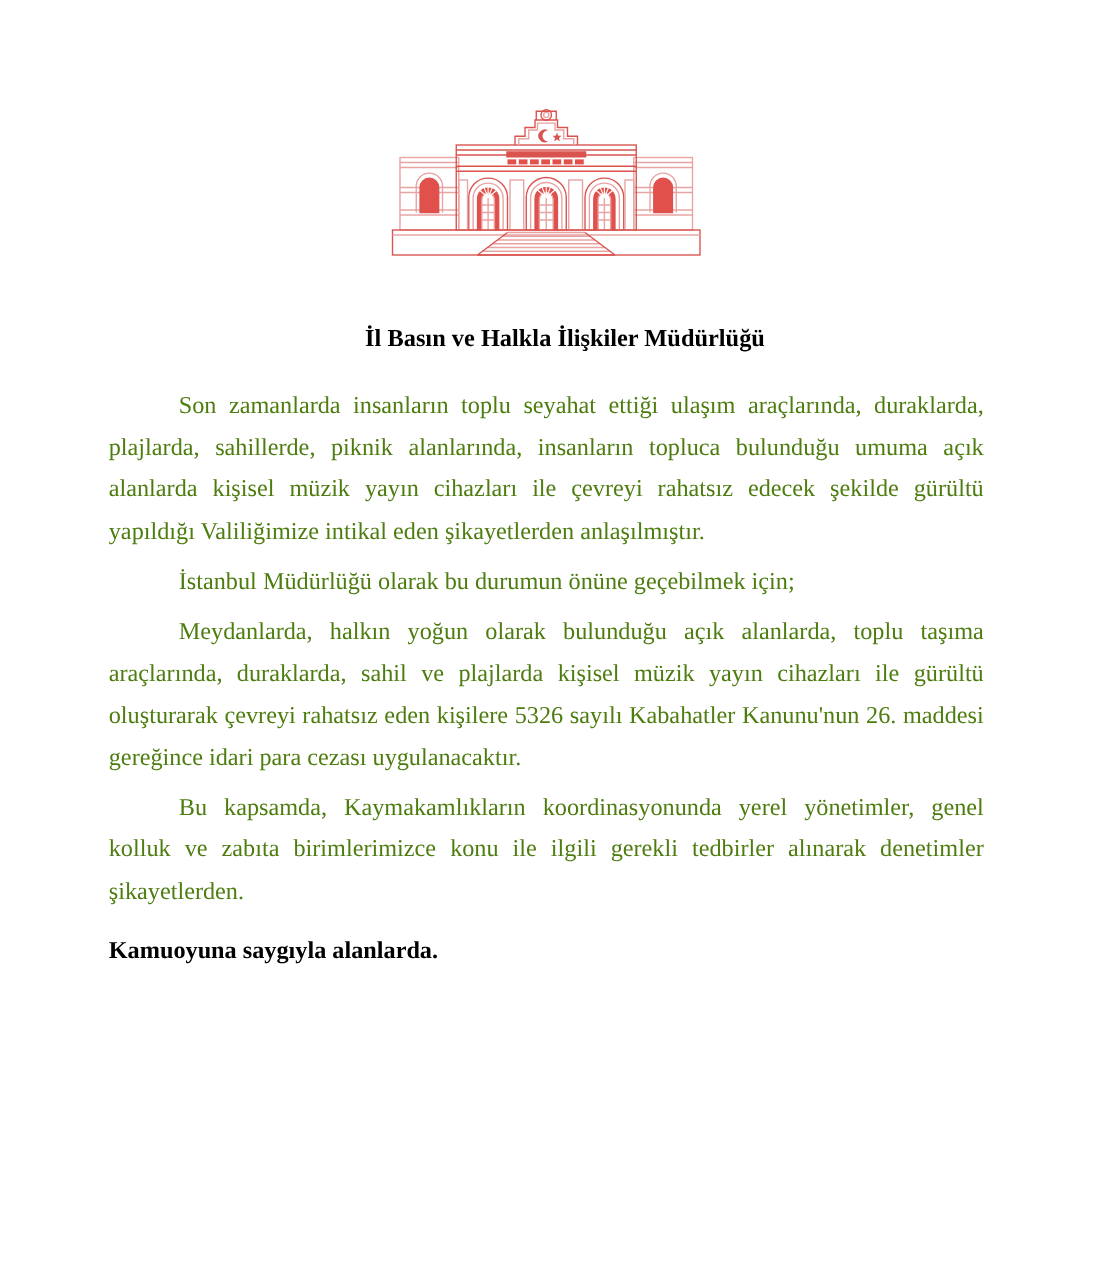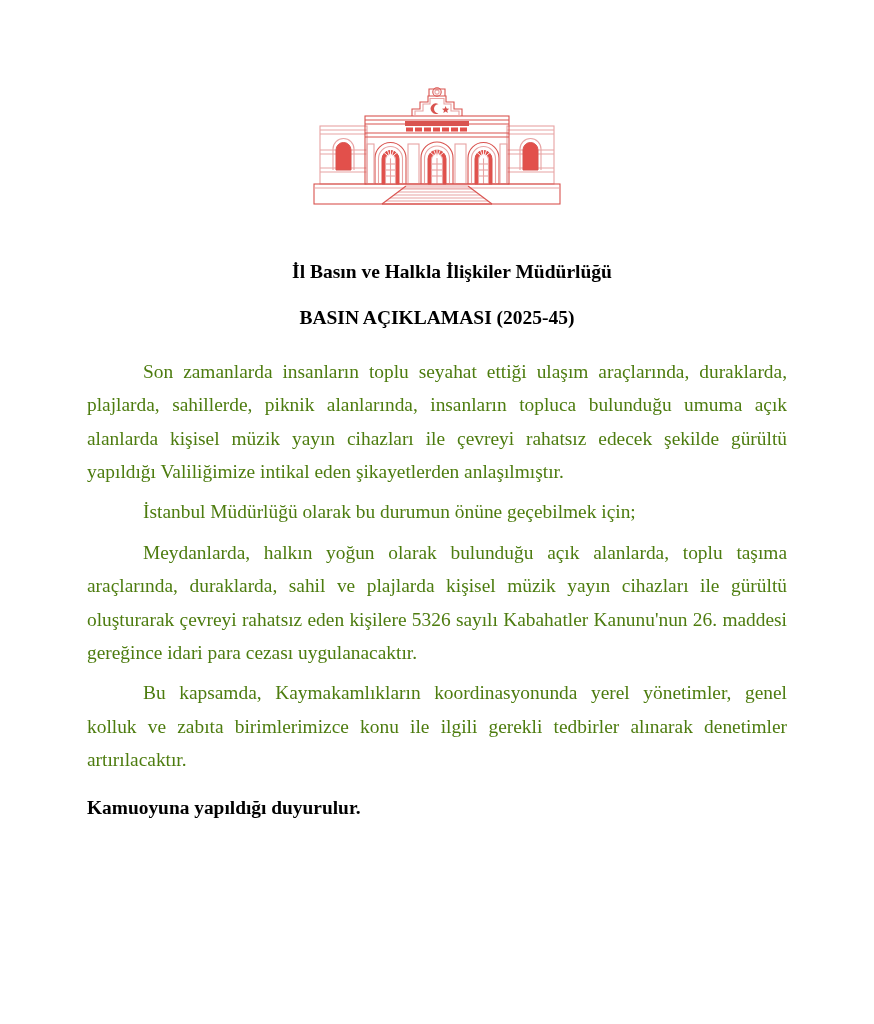--- a/index.html
+++ b/index.html
@@ -213,23 +213,22 @@
           <path d="M104 102 L80 120" stroke="#d9534f"></path>
           <path d="M166 102 L190 120" stroke="#d9534f"></path>
         </g>
       </g>
     </svg>
 
   </div>
 
   <div class="doc-heading heading-dept">İl Basın ve Halkla İlişkiler Müdürlüğü</div>
 
-  <div class="doc-heading heading-title">BASIN AÇIKLAMASI (2025-45)</div>
 
   <div class="body-wrap">
     <p class="para">Son zamanlarda insanların toplu seyahat ettiği ulaşım araçlarında, duraklarda, plajlarda, sahillerde, piknik alanlarında, insanların topluca bulunduğu umuma açık alanlarda kişisel müzik yayın cihazları ile çevreyi rahatsız edecek şekilde gürültü yapıldığı Valiliğimize intikal eden şikayetlerden anlaşılmıştır.</p>
     <p class="para">İstanbul Müdürlüğü olarak bu durumun önüne geçebilmek için;</p>
     <p class="para">Meydanlarda, halkın yoğun olarak bulunduğu açık alanlarda, toplu taşıma araçlarında, duraklarda, sahil ve plajlarda kişisel müzik yayın cihazları ile gürültü oluşturarak çevreyi rahatsız eden kişilere 5326 sayılı Kabahatler Kanunu'nun 26. maddesi gereğince idari para cezası uygulanacaktır.</p>
-    <p class="para">Bu kapsamda, Kaymakamlıkların koordinasyonunda yerel yönetimler, genel kolluk ve zabıta birimlerimizce konu ile ilgili gerekli tedbirler alınarak denetimler artırılacaktır.</p>
-    <p class="closing">Kamuoyuna yapıldığı duyurulur.</p>
+    <p class="para">Bu kapsamda, Kaymakamlıkların koordinasyonunda yerel yönetimler, genel kolluk ve zabıta birimlerimizce konu ile ilgili gerekli tedbirler alınarak denetimler şikayetlerden.</p>
+    <p class="closing">Kamuoyuna saygıyla alanlarda.</p>
   </div>
 
 </div>
 
 </body></html>

